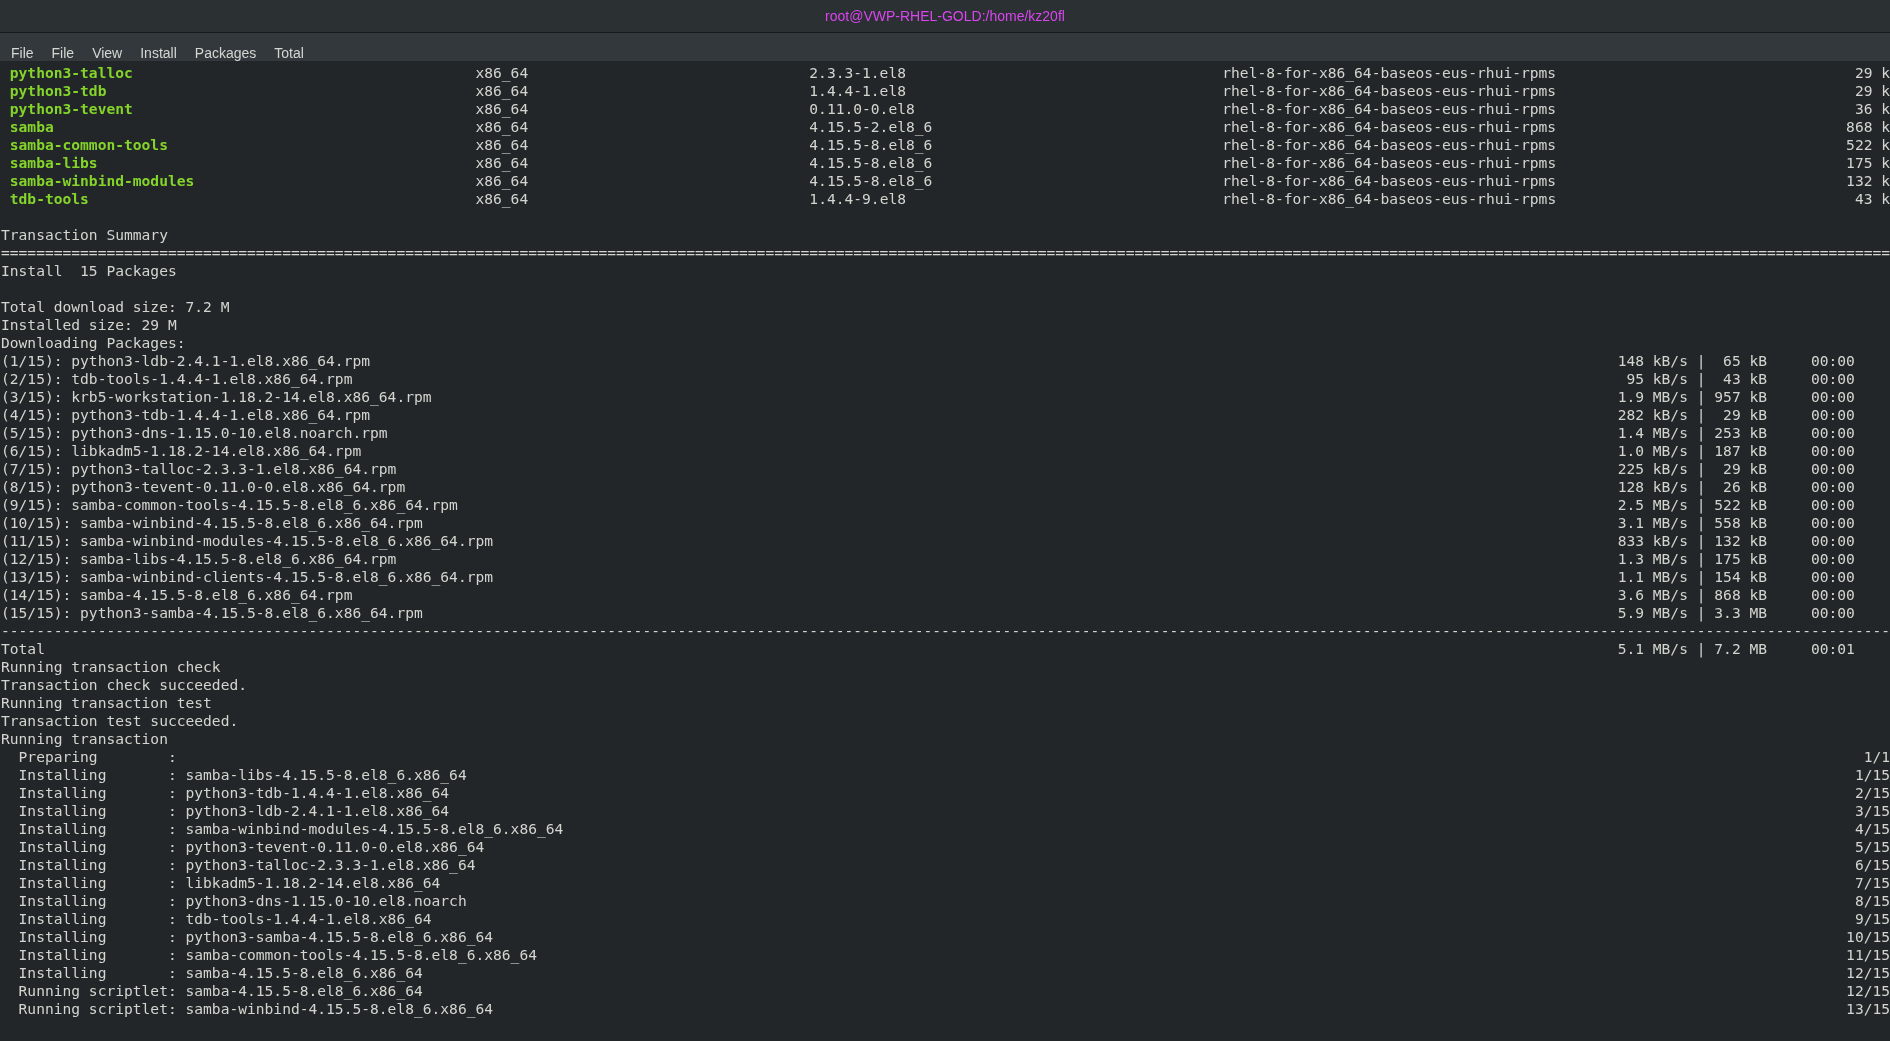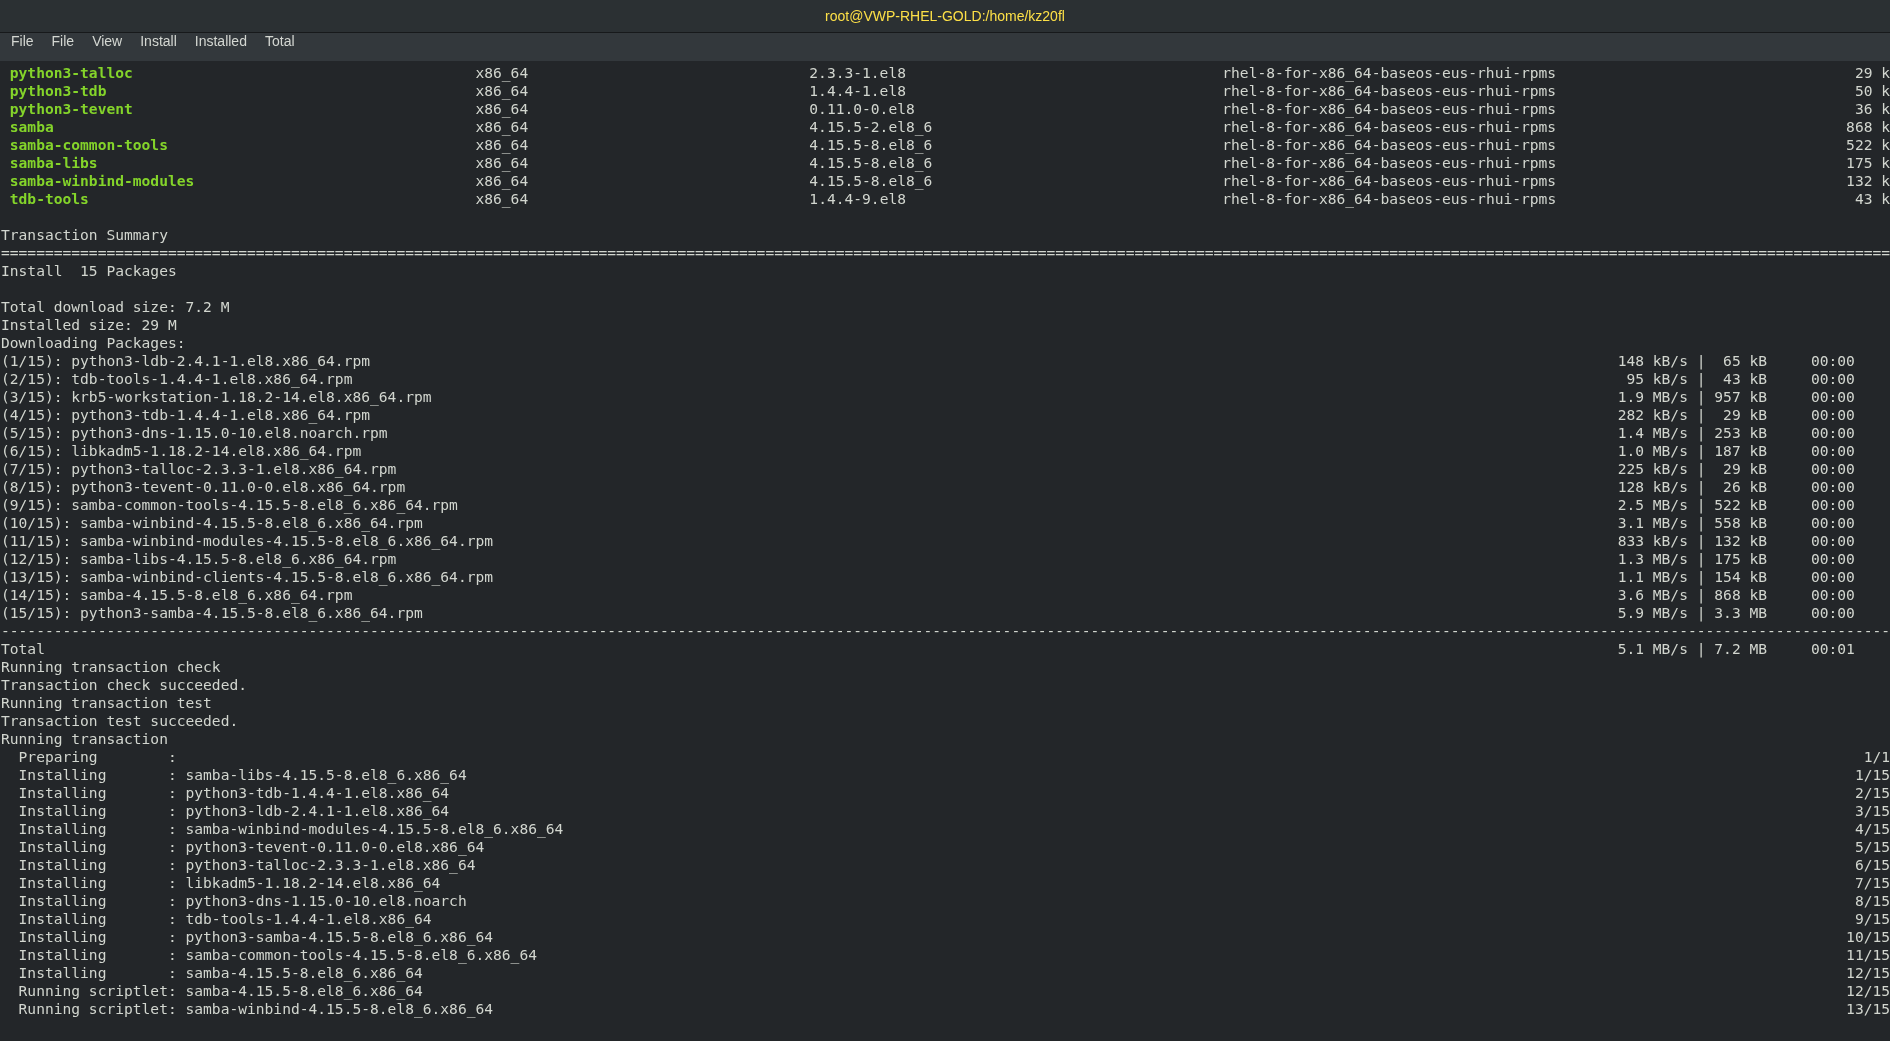--- a/index.html
+++ b/index.html
@@ -5,26 +5,26 @@
   html,body{margin:0;padding:0;}
   body{
     width:1890px;height:1041px;overflow:hidden;position:relative;
     background:#232629;
     font-family:"DejaVu Sans Mono",monospace;
   }
   .titlebar{
     position:absolute;left:0;top:0;width:1890px;height:32px;
     background:#2b3033;border-bottom:1px solid #17191b;
     display:flex;align-items:center;justify-content:center;
-    font-family:"Liberation Sans",sans-serif;font-size:14px;color:#fde047;
+    font-family:"Liberation Sans",sans-serif;font-size:14px;color:#d946ef;
   }
   .menubar{
     position:absolute;left:0;top:33px;width:1890px;height:28px;
     background:#33383c;
-    display:flex;align-items:flex-start;
+    display:flex;align-items:flex-end;
     font-family:"Liberation Sans",sans-serif;font-size:14px;color:#d4d7d2;
     padding-left:2px;box-sizing:border-box;
   }
   .menubar .mitem{padding:0 9px;cursor:default;}
   .term{
     position:absolute;left:7px;top:64px;width:1890px;
   }
   .line{
     height:18px;line-height:18px;font-size:14.6px;
     white-space:pre;margin-left:-6px;color:#d2d6cf;
@@ -36,27 +36,27 @@
 
 <div class="titlebar">
   <span>root@VWP-RHEL-GOLD:/home/kz20fl</span>
 </div>
 
 <div class="menubar">
     <span class="mitem">File</span>
     <span class="mitem">File</span>
     <span class="mitem">View</span>
     <span class="mitem">Install</span>
-    <span class="mitem">Installed</span>
+    <span class="mitem">Packages</span>
     <span class="mitem">Total</span>
   </div>
 
 <div class="term">
     <div class="line"><span class="g"> python3-talloc</span><span>                                       x86_64                                2.3.3-1.el8                                    rhel-8-for-x86_64-baseos-eus-rhui-rpms                                  29 k</span></div>
-    <div class="line"><span class="g"> python3-tdb</span><span>                                          x86_64                                1.4.4-1.el8                                    rhel-8-for-x86_64-baseos-eus-rhui-rpms                                  50 k</span></div>
+    <div class="line"><span class="g"> python3-tdb</span><span>                                          x86_64                                1.4.4-1.el8                                    rhel-8-for-x86_64-baseos-eus-rhui-rpms                                  29 k</span></div>
     <div class="line"><span class="g"> python3-tevent</span><span>                                       x86_64                                0.11.0-0.el8                                   rhel-8-for-x86_64-baseos-eus-rhui-rpms                                  36 k</span></div>
     <div class="line"><span class="g"> samba</span><span>                                                x86_64                                4.15.5-2.el8_6                                 rhel-8-for-x86_64-baseos-eus-rhui-rpms                                 868 k</span></div>
     <div class="line"><span class="g"> samba-common-tools</span><span>                                   x86_64                                4.15.5-8.el8_6                                 rhel-8-for-x86_64-baseos-eus-rhui-rpms                                 522 k</span></div>
     <div class="line"><span class="g"> samba-libs</span><span>                                           x86_64                                4.15.5-8.el8_6                                 rhel-8-for-x86_64-baseos-eus-rhui-rpms                                 175 k</span></div>
     <div class="line"><span class="g"> samba-winbind-modules</span><span>                                x86_64                                4.15.5-8.el8_6                                 rhel-8-for-x86_64-baseos-eus-rhui-rpms                                 132 k</span></div>
     <div class="line"><span class="g"> tdb-tools</span><span>                                            x86_64                                1.4.4-9.el8                                    rhel-8-for-x86_64-baseos-eus-rhui-rpms                                  43 k</span></div>
     <div class="line"></div>
     <div class="line">Transaction Summary</div>
     <div class="line">========================================================================================================================================================================================================================</div>
     <div class="line">Install  15 Packages</div>

